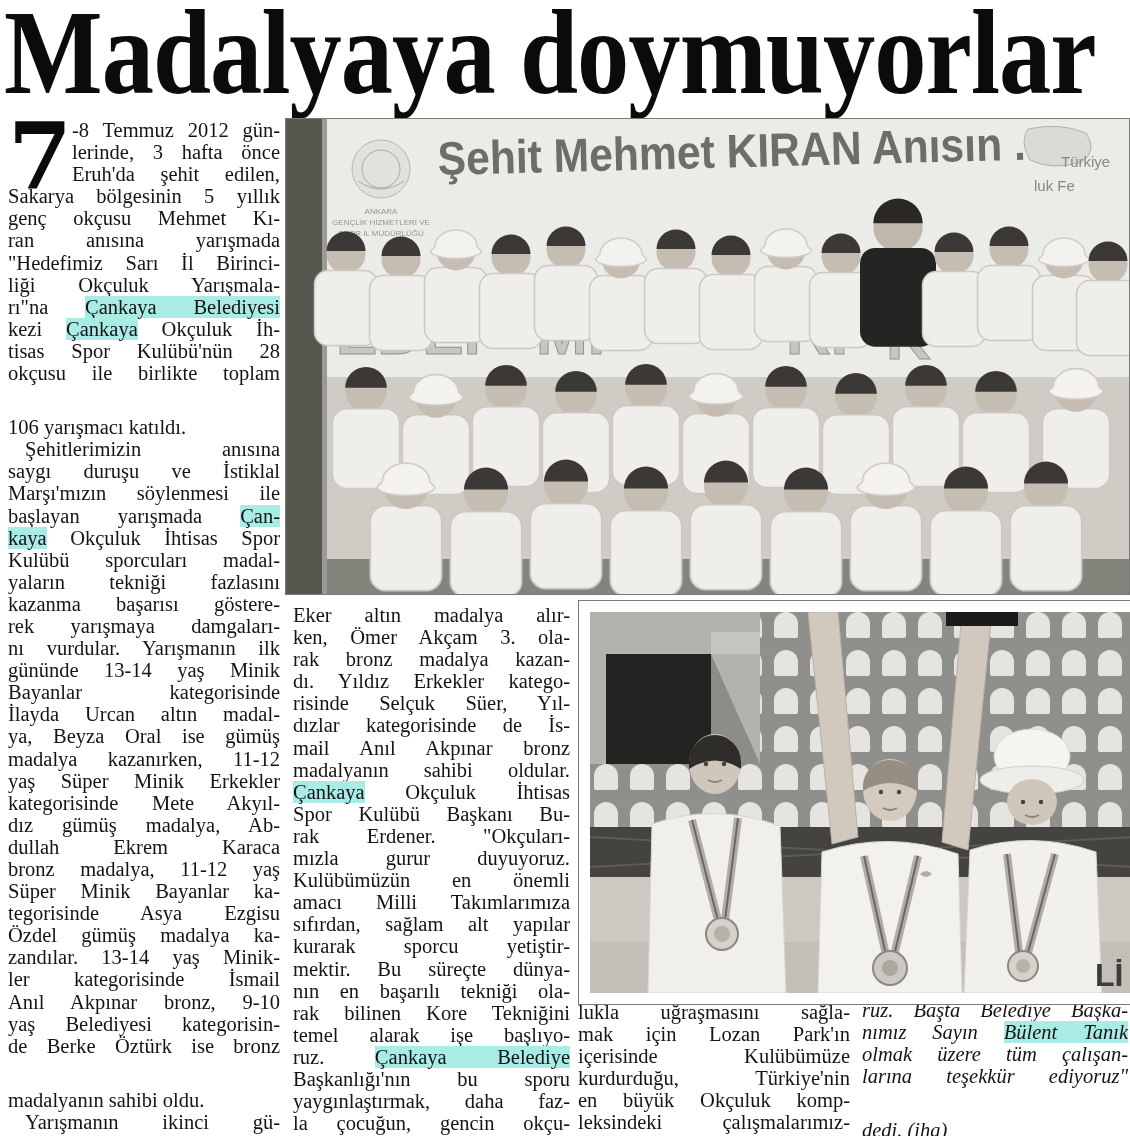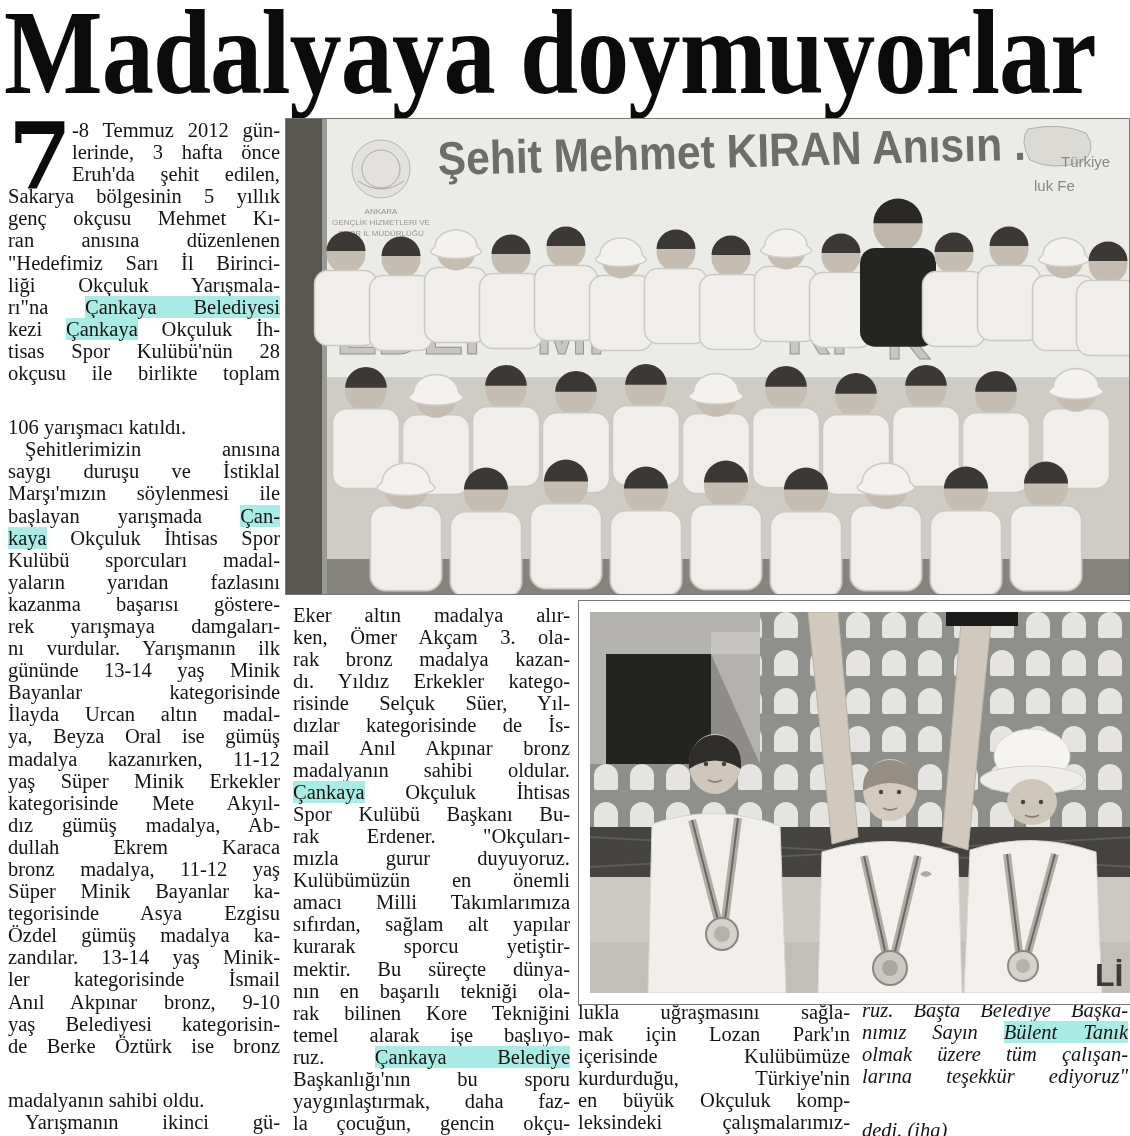--- a/index.html
+++ b/index.html
@@ -31,35 +31,35 @@
 
   <div class="headline">Madalyaya doymuyorlar</div>
 
   <div class="col" id="col0">
       <div class="dropcap">7</div>
       <div class="line"><span>-8 Temmuz 2012 gün-</span></div>
       <div class="line"><span>lerinde, 3 hafta önce</span></div>
       <div class="line"><span>Eruh'da şehit edilen,</span></div>
       <div class="line"><span>Sakarya bölgesinin 5 yıllık</span></div>
       <div class="line"><span>genç okçusu Mehmet Kı-</span></div>
-      <div class="line"><span>ran anısına düzenlenen</span></div>
+      <div class="line"><span>ran anısına yarışmada</span></div>
       <div class="line"><span>"Hedefimiz Sarı İl Birinci-</span></div>
       <div class="line"><span>liği Okçuluk Yarışmala-</span></div>
       <div class="line"><span>rı"na </span><span class="hl">Çankaya Belediyesi</span></div>
       <div class="line"><span>kezi </span><span class="hl">Çankaya</span><span> Okçuluk İh-</span></div>
       <div class="line"><span>tisas Spor Kulübü'nün 28</span></div>
       <div class="line"><span>okçusu ile birlikte toplam</span></div>
       <div class="line last"><span>106 yarışmacı katıldı.</span></div>
       <div class="line ind"><span>Şehitlerimizin anısına</span></div>
       <div class="line"><span>saygı duruşu ve İstiklal</span></div>
       <div class="line"><span>Marşı'mızın söylenmesi ile</span></div>
       <div class="line"><span>başlayan yarışmada </span><span class="hl">Çan-</span></div>
       <div class="line"><span class="hl">kaya</span><span> Okçuluk İhtisas Spor</span></div>
       <div class="line"><span>Kulübü sporcuları madal-</span></div>
-      <div class="line"><span>yaların yarıdan fazlasını</span></div>
+      <div class="line"><span>yaların tekniği fazlasını</span></div>
       <div class="line"><span>kazanma başarısı göstere-</span></div>
       <div class="line"><span>rek yarışmaya damgaları-</span></div>
       <div class="line"><span>nı vurdular. Yarışmanın ilk</span></div>
       <div class="line"><span>gününde 13-14 yaş Minik</span></div>
       <div class="line"><span>Bayanlar kategorisinde</span></div>
       <div class="line"><span>İlayda Urcan altın madal-</span></div>
       <div class="line"><span>ya, Beyza Oral ise gümüş</span></div>
       <div class="line"><span>madalya kazanırken, 11-12</span></div>
       <div class="line"><span>yaş Süper Minik Erkekler</span></div>
       <div class="line"><span>kategorisinde Mete Akyıl-</span></div>

